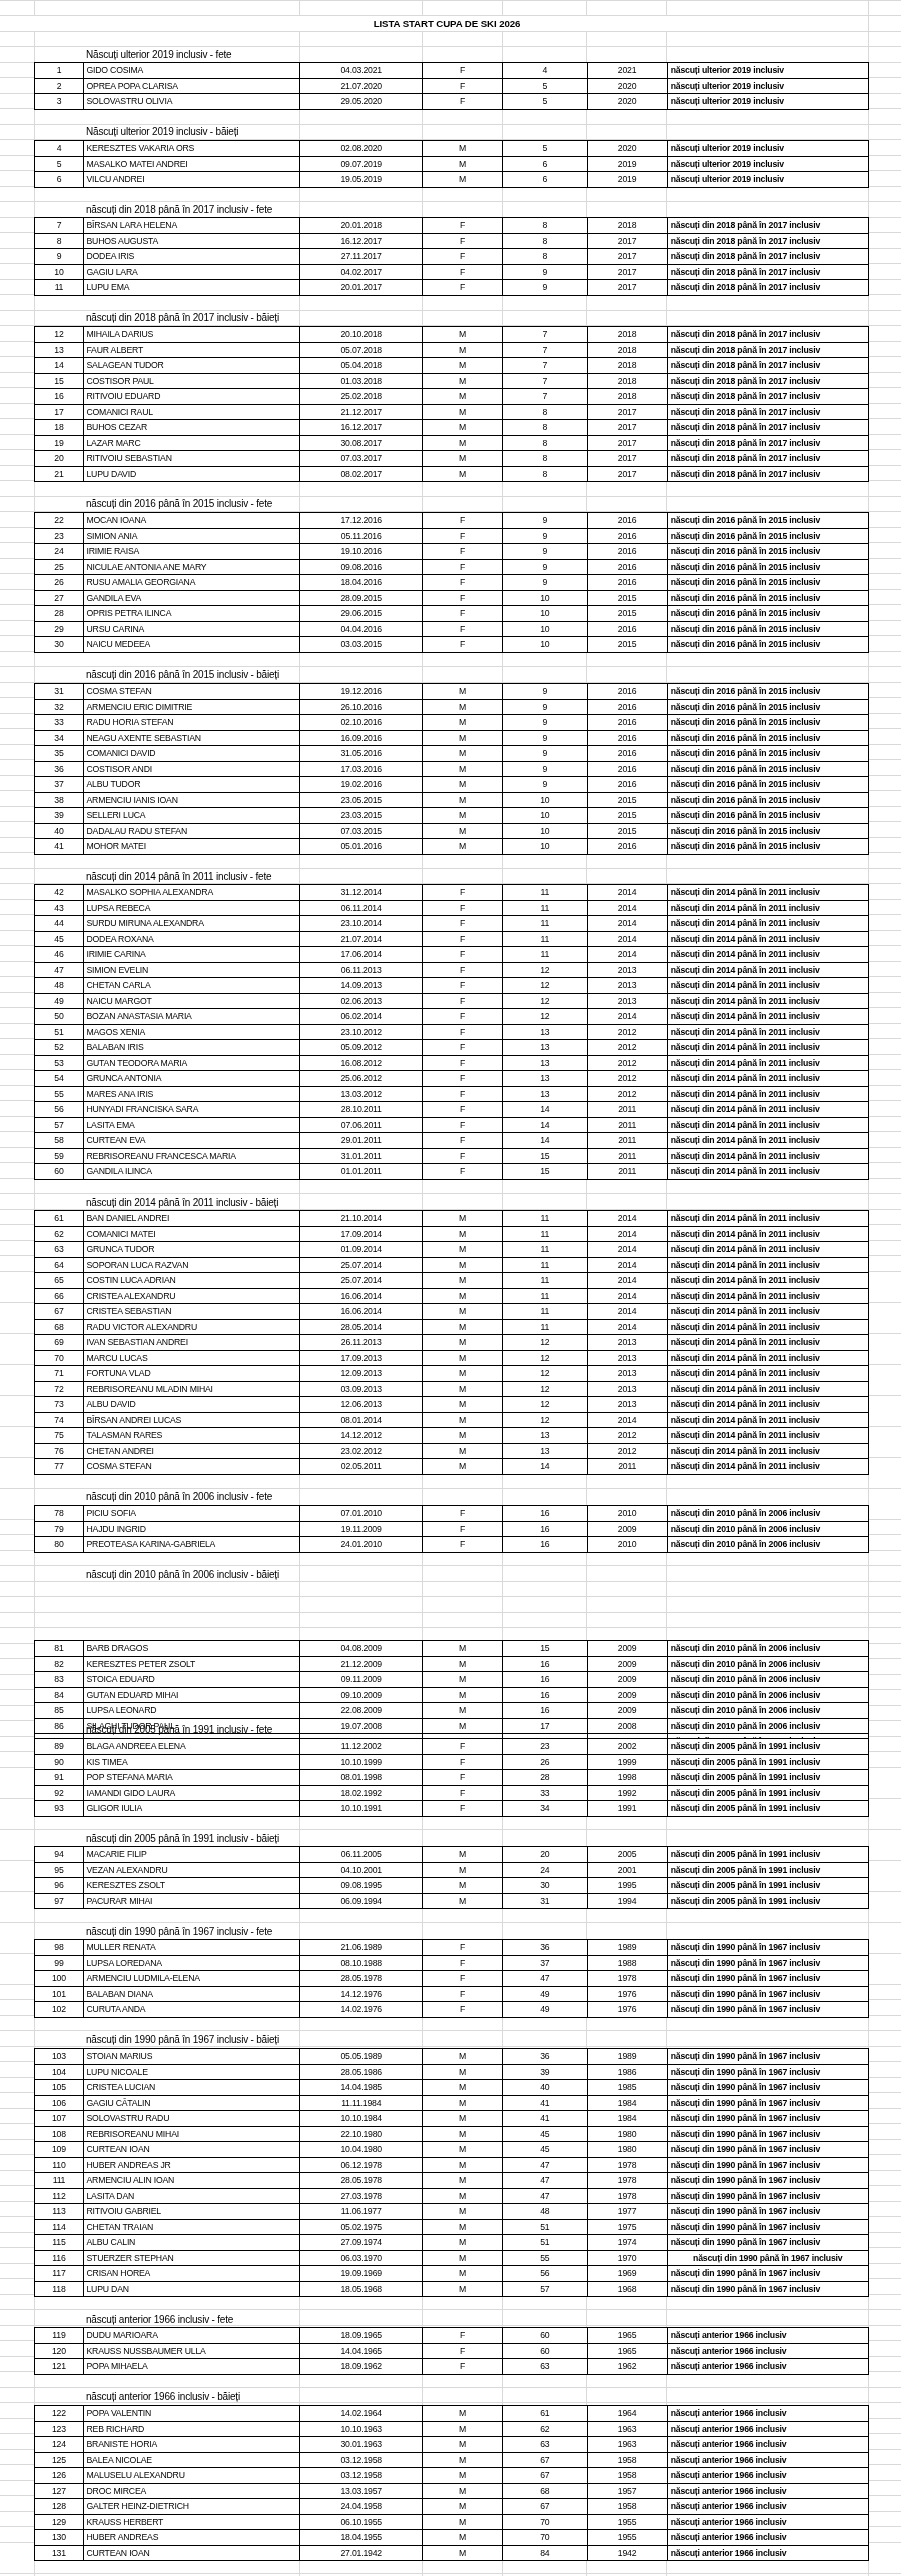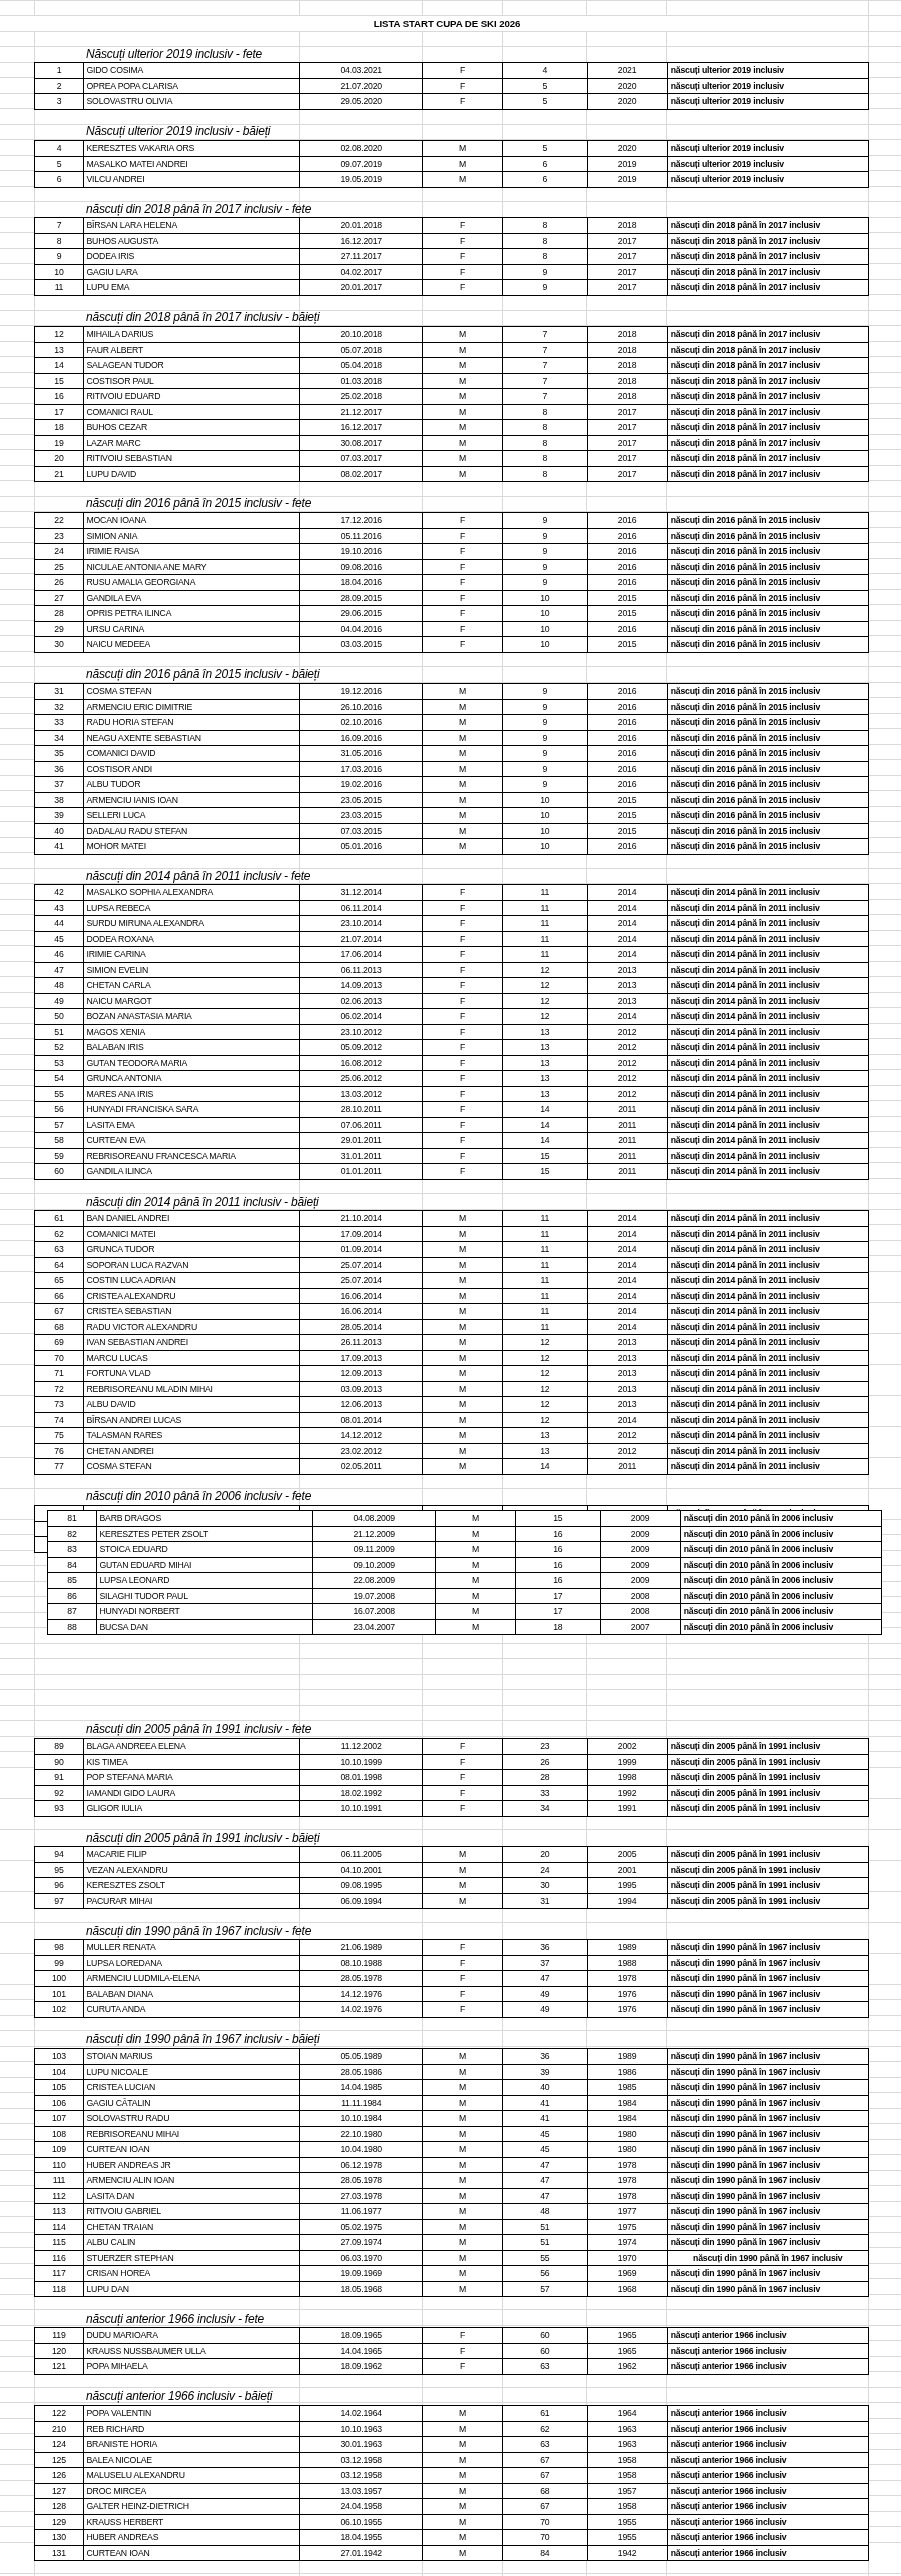--- a/index.html
+++ b/index.html
@@ -14,21 +14,21 @@
     background-image:repeating-linear-gradient(to bottom,#d9d9d9 0 0.6px,transparent 0.6px 15.5px);
   }
   .vline{position:absolute;top:0;bottom:0;width:0.6px;background:#d9d9d9;}
   .title-cell{
     position:absolute;left:30px;top:15.5px;width:834px;height:15.5px;
     background:#fff;text-align:center;line-height:15.5px;
     font-size:9.7px;font-weight:bold;letter-spacing:-0.1px;white-space:nowrap;
   }
   .section-header{
     position:absolute;left:86px;height:15.5px;line-height:15.5px;
-    font-size:12px;letter-spacing:-0.2px;white-space:nowrap;font-style:italic;
+    font-size:10px;letter-spacing:-0.2px;white-space:nowrap;
   }
   .tblock{
     position:absolute;left:34px;width:835px;
     border-top:0.6px solid #000;border-left:0.6px solid #000;
     box-sizing:border-box;background:#fff;
   }
   .trow{display:flex;height:15.5px;border-bottom:0.6px solid #000;box-sizing:border-box;}
   .trow>div{
     box-sizing:border-box;border-right:0.6px solid #000;
     height:15px;line-height:15px;font-size:8.7px;letter-spacing:-0.2px;
@@ -796,21 +796,21 @@
         <div class="c-num">80</div>
         <div class="c-name">PREOTEASA KARINA-GABRIELA</div>
         <div class="c-date">24.01.2010</div>
         <div class="c-sex">F</div>
         <div class="c-age">16</div>
         <div class="c-year">2010</div>
         <div class="c-cat">născuți din 2010 până în 2006 inclusiv</div>
       </div>
     </div>
     <div class="section-header" style="top: 1567px;">născuți din 2010 până în 2006 inclusiv - băieți</div>
-    <div class="tblock" style="top: 1510px; margin-left: 13px;">
+    <div class="tblock" style="top: 1640px;">
       <div class="trow">
         <div class="c-num">81</div>
         <div class="c-name">BARB DRAGOS</div>
         <div class="c-date">04.08.2009</div>
         <div class="c-sex">M</div>
         <div class="c-age">15</div>
         <div class="c-year">2009</div>
         <div class="c-cat">născuți din 2010 până în 2006 inclusiv</div>
       </div>
       <div class="trow">
@@ -1194,21 +1194,21 @@
       <div class="trow">
         <div class="c-num">122</div>
         <div class="c-name">POPA VALENTIN</div>
         <div class="c-date">14.02.1964</div>
         <div class="c-sex">M</div>
         <div class="c-age">61</div>
         <div class="c-year">1964</div>
         <div class="c-cat">născuți anterior 1966 inclusiv</div>
       </div>
       <div class="trow">
-        <div class="c-num">210</div>
+        <div class="c-num">123</div>
         <div class="c-name">REB RICHARD</div>
         <div class="c-date">10.10.1963</div>
         <div class="c-sex">M</div>
         <div class="c-age">62</div>
         <div class="c-year">1963</div>
         <div class="c-cat">născuți anterior 1966 inclusiv</div>
       </div>
       <div class="trow">
         <div class="c-num">124</div>
         <div class="c-name">BRANISTE HORIA</div>

